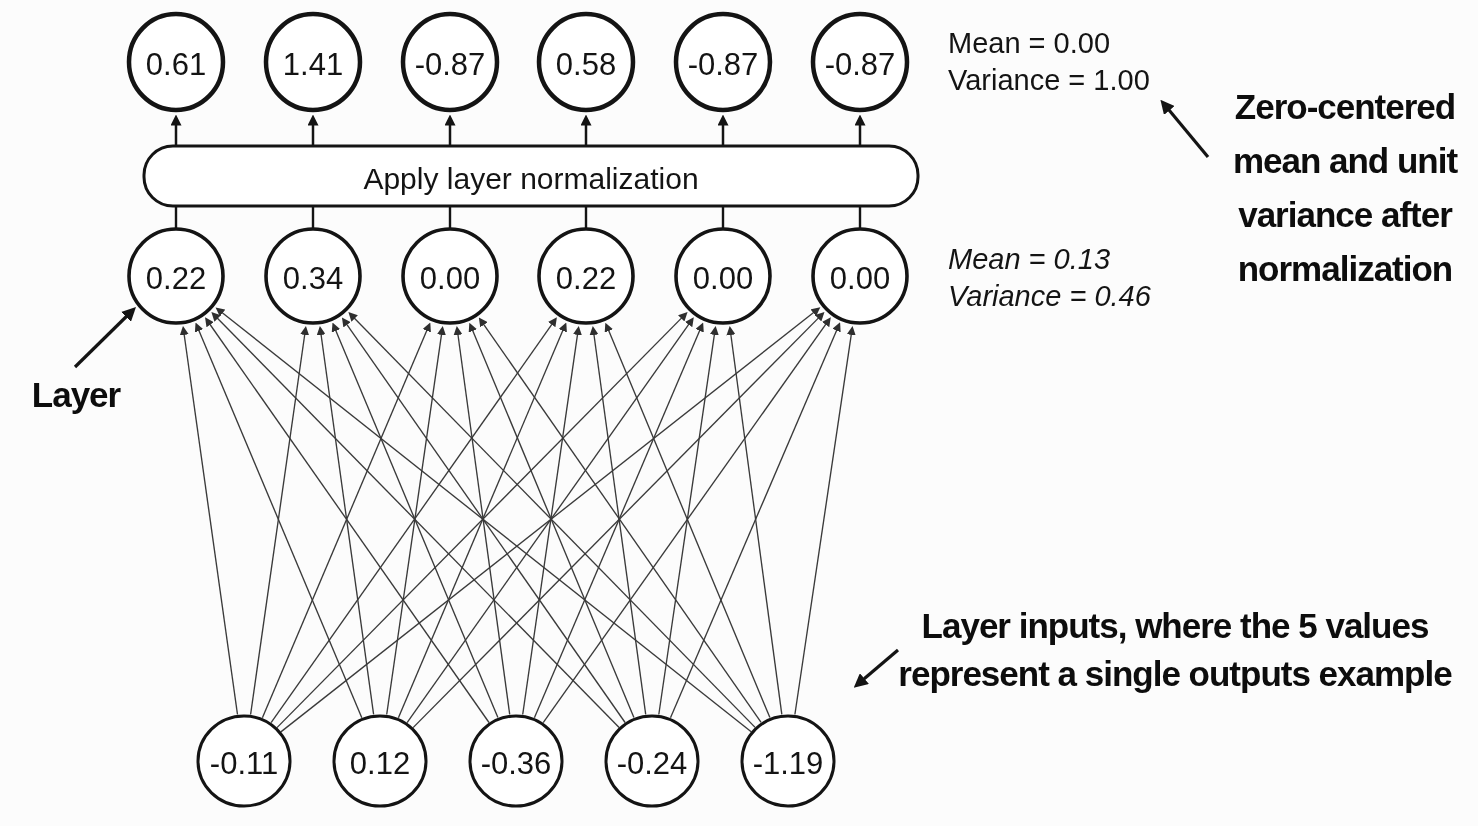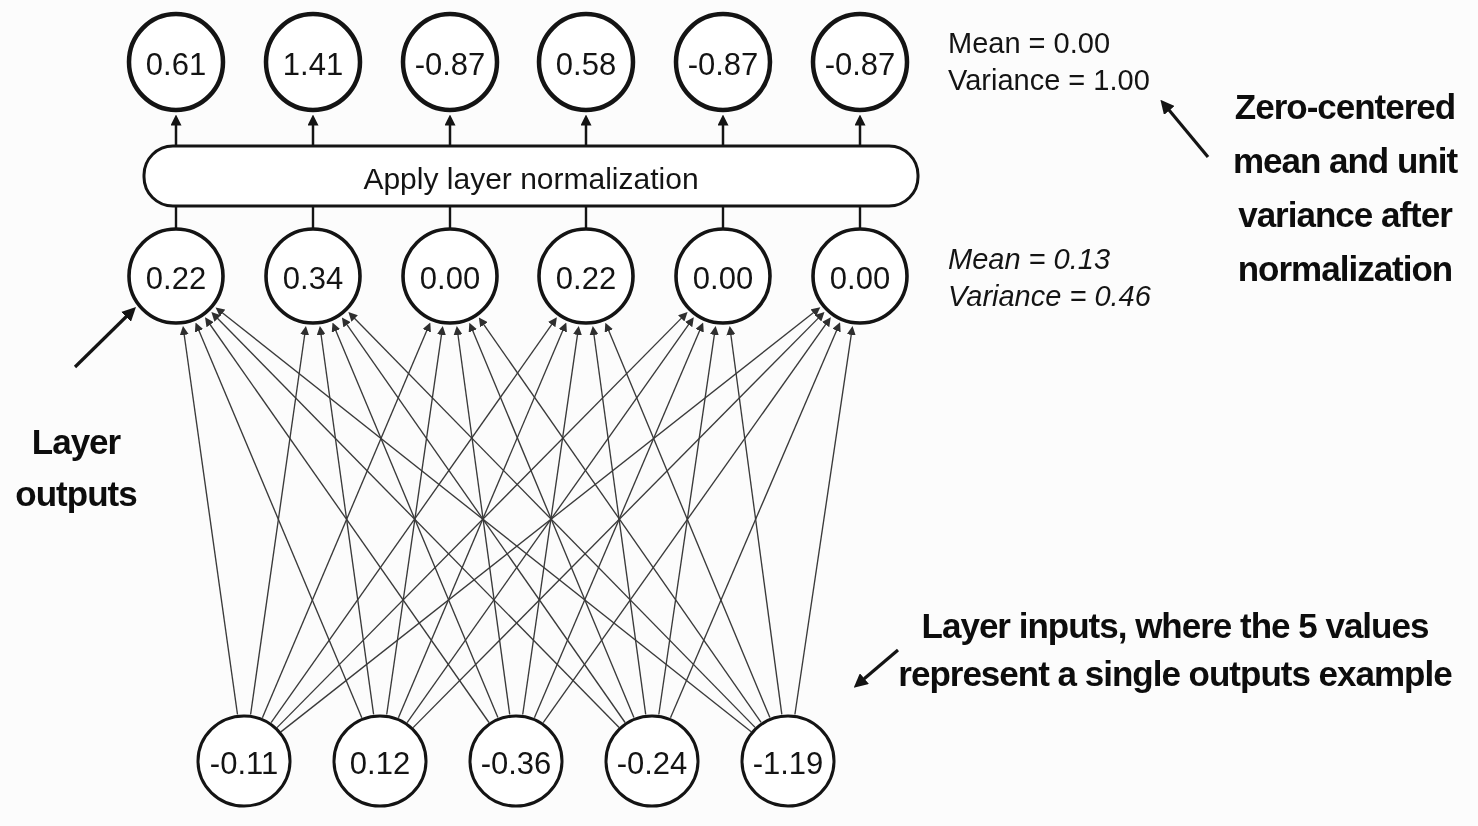--- a/index.html
+++ b/index.html
@@ -193,23 +193,22 @@
     <div>Variance = 0.46</div>
   </div>
 
   <div class="note" style="left:1200px; top:80px; width:290px; line-height:54px;">
     <div>Zero-centered</div>
     <div>mean and unit</div>
     <div>variance after</div>
     <div>normalization</div>
   </div>
 
-  <div class="note" style="left:0px; top:369px; width:152px; line-height:52px;margin-top:47px;">
+  <div class="note" style="left:0px; top:369px; width:152px; line-height:52px;">
     <div>Layer</div>
-    <div>outputs</div>
   </div>
 
   <div class="note" style="left:885px; top:602px; width:580px; line-height:48px;">
     <div>Layer inputs, where the 5 values</div>
     <div>represent a single outputs example</div>
   </div>
 
 </div>
 
 </body></html>

